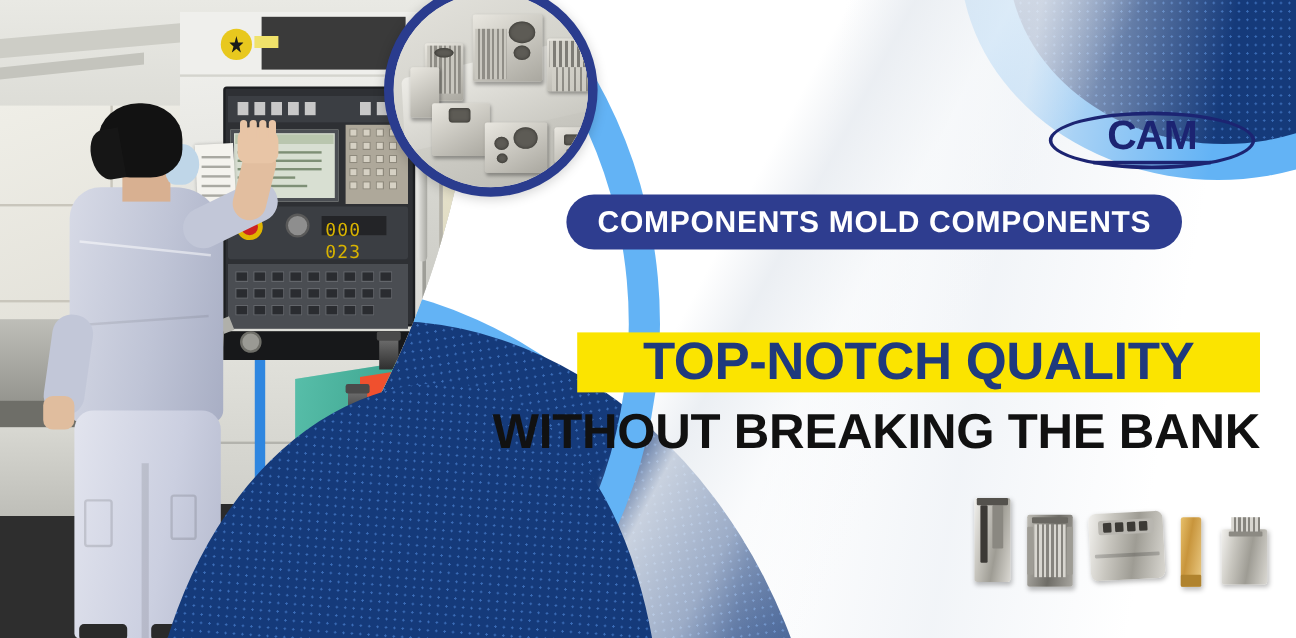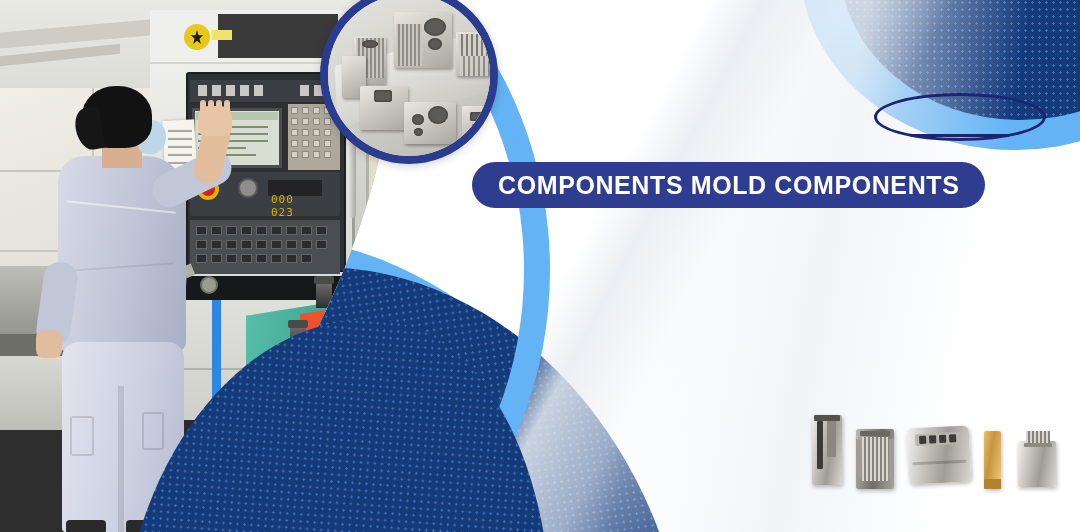--- a/index.html
+++ b/index.html
@@ -94,21 +94,21 @@
   .ph-panel-btn{position:absolute;top:85px;width:9px;height:11px;background:#C8C8C8;}
   .ph-screen{position:absolute;left:192px;top:108px;width:90px;height:60px;background:#D8DFD2;border:3px solid #4B4E53;}
   .ph-screen-top{position:absolute;left:196px;top:112px;width:82px;height:8px;background:#B9C6AE;}
   .ph-screen-txt{position:absolute;left:198px;width:70px;height:2px;background:#7E8F76;}
   .ph-keypad{position:absolute;left:288px;top:104px;width:52px;height:66px;background:#AEA89A;}
   .ph-key{position:absolute;width:7px;height:7px;background:#D6D1C4;border:1px solid #8E897C;}
   .ph-panel-mid{position:absolute;left:190px;top:172px;width:150px;height:44px;background:#3B3E43;border-radius:2px;}
   .ph-estop{position:absolute;left:197px;top:178px;width:22px;height:22px;border-radius:50%;background:#CC2222;border:4px solid #E0B400;}
   .ph-dial{position:absolute;left:238px;top:178px;width:20px;height:20px;border-radius:50%;background:#8E8E8E;border:2px solid #5A5A5A;}
   .ph-readout{position:absolute;left:268px;top:180px;width:54px;height:16px;background:#232427;}
-  .ph-readout span{position:absolute;left:3px;top:13px;font-size:11px;color:#D8B300;font-family:"DejaVu Sans Mono",monospace;letter-spacing:1px;}
+  .ph-readout span{position:absolute;left:3px;top:3px;font-size:15px;color:#D8B300;font-family:"DejaVu Sans Mono",monospace;letter-spacing:1px;}
   .ph-panel-low{position:absolute;left:190px;top:220px;width:150px;height:54px;background:#4A4D52;}
   .ph-lowkey{position:absolute;width:11px;height:9px;background:#2A2C30;border:1px solid #63666B;}
   .ph-panel-shelf{position:absolute;left:186px;top:276px;width:160px;height:44px;background:#17181A;}
   .ph-paper{position:absolute;left:164px;top:120px;width:32px;height:68px;background:#F4F3EE;transform:rotate(-3deg);box-shadow:0 0 3px rgba(0,0,0,.25);}
   .ph-paper-l{position:absolute;width:24px;height:2px;background:#A9A9A2;left:168px;}
 
   
   .ph-door{position:absolute;left:352px;top:106px;width:78px;height:196px;background:linear-gradient(180deg,#DBDBD5,#C6C6C0);border-left:3px solid #9E9E98;}
   .ph-window{position:absolute;left:366px;top:128px;width:44px;height:150px;background:linear-gradient(170deg,#E8E4CE,#D7D2B6);border:3px solid #B4B2A8;border-radius:3px;}
   .ph-handle{position:absolute;left:348px;top:138px;width:8px;height:80px;border-radius:4px;background:linear-gradient(90deg,#E6E6E2,#A8A8A2);}
@@ -446,27 +446,32 @@
     <div class="part-hole" style="left:84px;top:120px;width:12px;height:11px;"></div>
     <div class="part-hole" style="left:86px;top:134px;width:9px;height:8px;"></div>
 
     <div class="part" style="left:134px;top:112px;width:40px;height:30px;"></div>
     <div class="part-hole" style="left:142px;top:118px;width:24px;height:9px;border-radius:2px;"></div>
     <div class="part-hole" style="left:144px;top:130px;width:18px;height:7px;border-radius:2px;"></div>
   </div>
 
   <div class="logo">
     <div class="logo-ellipse"></div>
+    <div class="logo-text">CAM</div>
     <div class="logo-underline"></div>
   </div>
 
   <div class="badge">COMPONENTS MOLD COMPONENTS</div>
 
 
-
+  <div class="h-hl">
+    <span>TOP-NOTCH QUALITY</span>
+  </div>
+
+  <div class="h-sub">WITHOUT BREAKING THE BANK</div>
 
   <div class="products">
 
     <div class="prod metal" style="left:0;bottom:8px;width:30px;height:70px;">
       <div class="slot" style="left:5px;top:6px;width:6px;height:48px;"></div>
       <div class="slot" style="left:15px;top:6px;width:9px;height:36px;background:#8A8881;"></div>
       <div class="slot" style="left:2px;top:0;width:26px;height:6px;background:#54524D;"></div>
     </div>
 
     <div class="prod metal metal-dk" style="left:44px;bottom:4px;width:38px;height:60px;">

